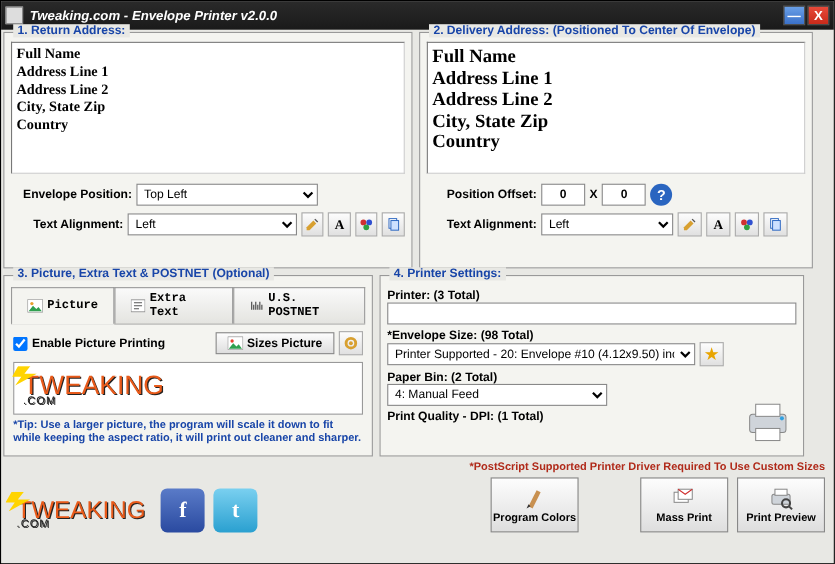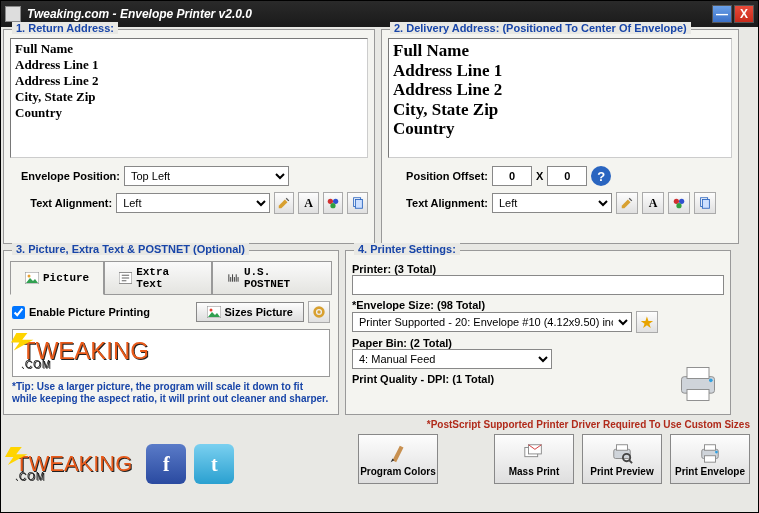--- a/index.html
+++ b/index.html
@@ -257,24 +257,15 @@
         </div>
       <div class="bigbtn">
           <svg viewBox="0 0 24 24">
             <rect x="3" y="8" width="18" height="10" rx="2" fill="#cfd4da" stroke="#888"></rect>
             <rect x="6" y="3" width="12" height="6" fill="#fff" stroke="#888"></rect>
             <circle cx="17" cy="17" r="4" fill="none" stroke="#444" stroke-width="2"></circle>
             <line x1="20" y1="20" x2="23" y2="23" stroke="#444" stroke-width="2"></line>
           </svg>
           <span>Print Preview</span>
         </div>
-      <div class="bigbtn">
-          <svg viewBox="0 0 24 24">
-            <rect x="3" y="8" width="18" height="10" rx="2" fill="#cfd4da" stroke="#888"></rect>
-            <rect x="6" y="3" width="12" height="6" fill="#fff" stroke="#888"></rect>
-            <rect x="6" y="15" width="12" height="7" fill="#fff" stroke="#888"></rect>
-            <circle cx="19" cy="11" r="1.5" fill="#30a0e0"></circle>
-          </svg>
-          <span>Print Envelope</span>
-        </div>
     </div>
   </div>
 </div>
 
 </body></html>

